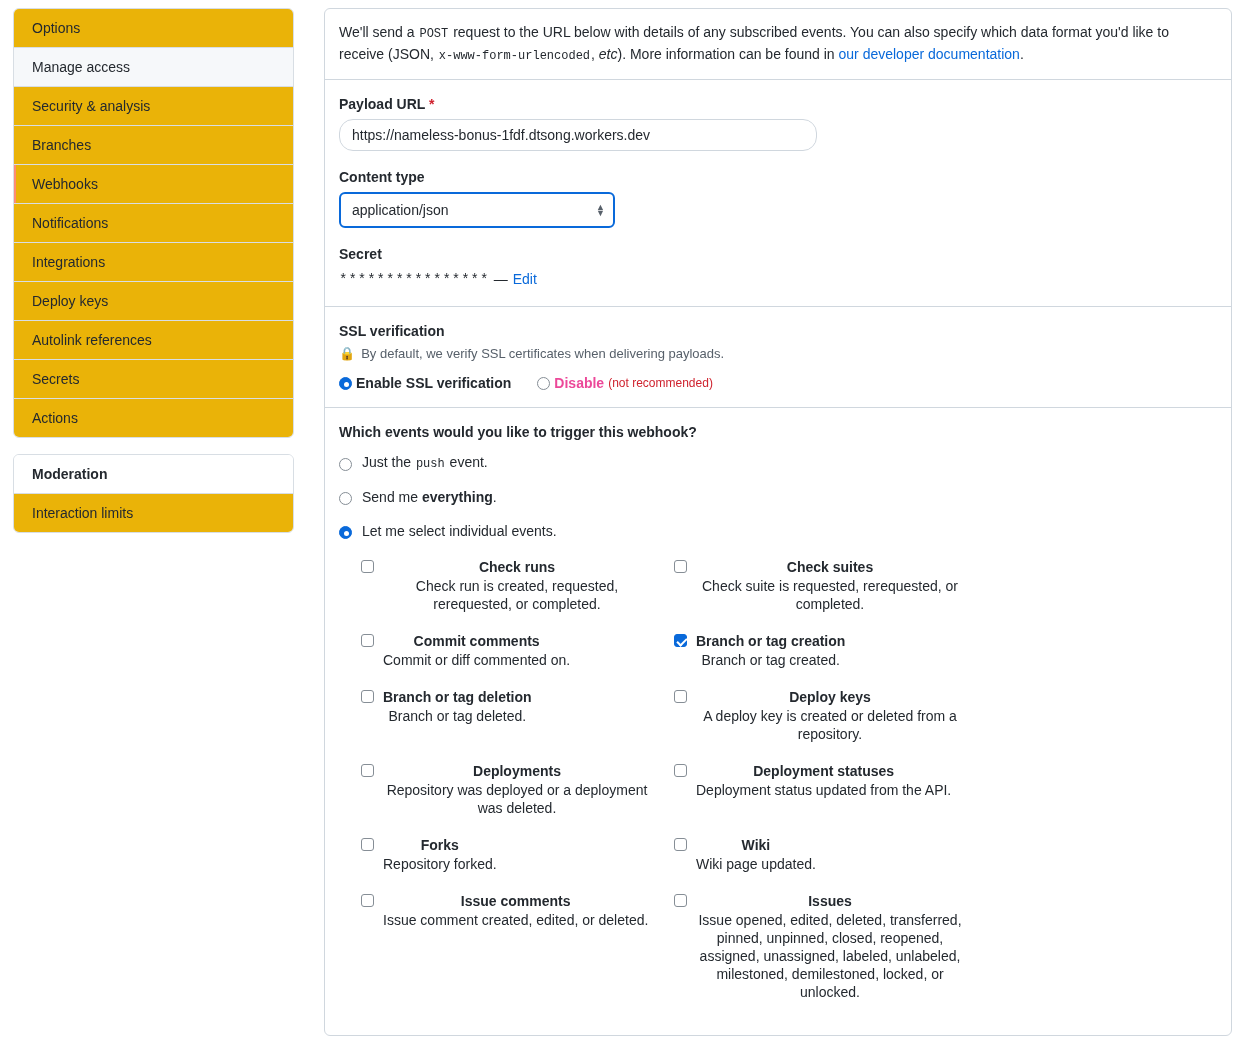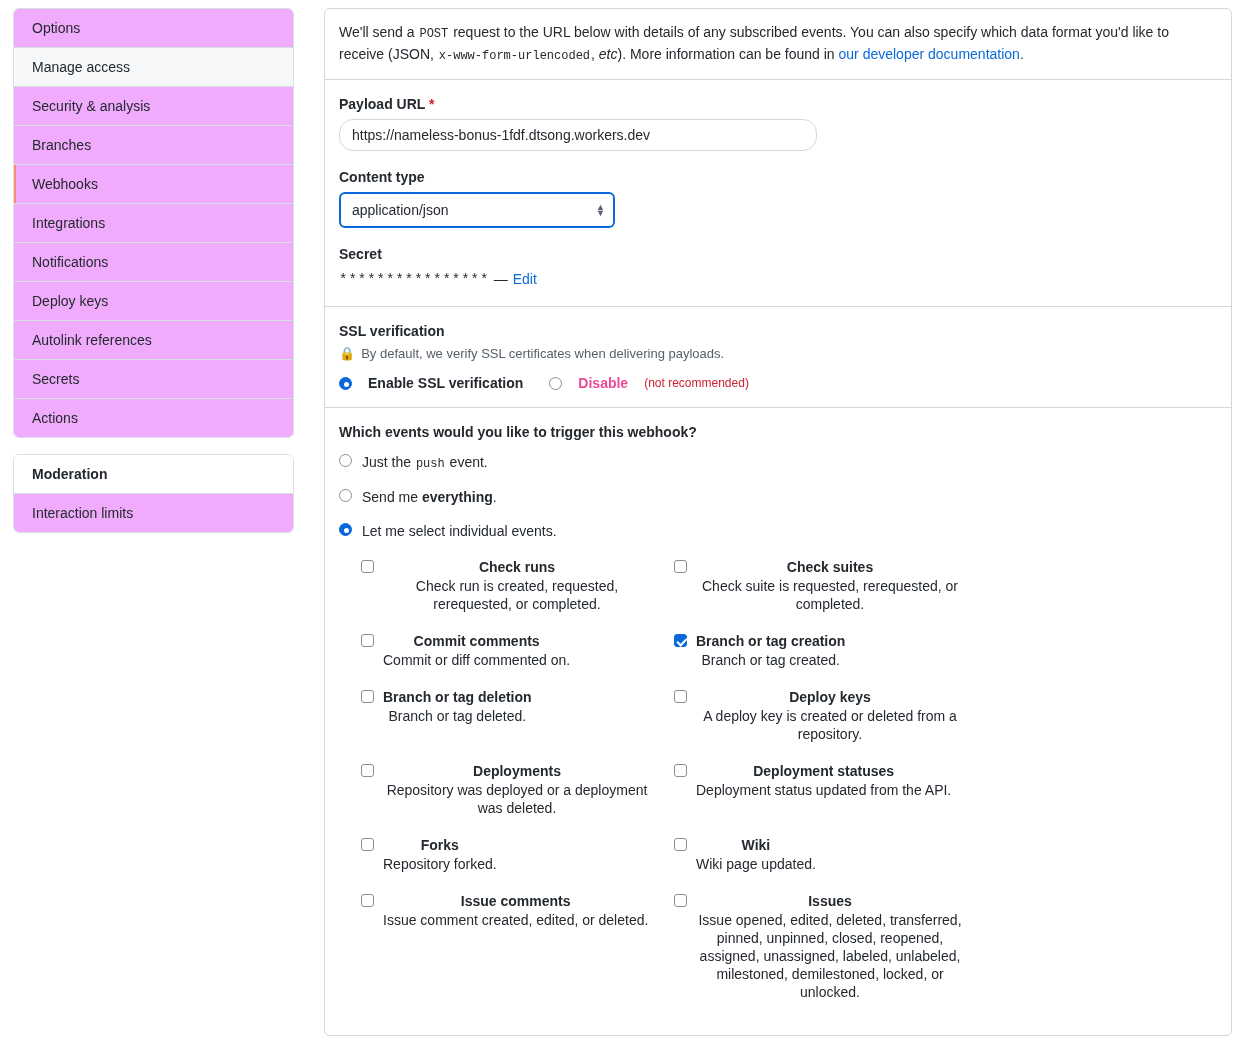--- a/index.html
+++ b/index.html
@@ -24,21 +24,21 @@
     overflow: hidden;
     background: #fff;
   }
   .nav-item {
     position: relative;
     padding: 9px 12px 9px 18px;
     font-size: 14px;
     line-height: 20px;
     color: #24292f;
     border-bottom: 1px solid #d8dee4;
-    background: #f0abfc;
+    background: #eab308;
     cursor: pointer;
   }
   .nav-item:last-child { border-bottom: none; }
   .nav-item.hover { background: #f6f8fa; }
   .nav-item.selected::before {
     content: "";
     position: absolute;
     left: 0; top: 0; bottom: 0;
     width: 2px;
     background: #fd8c73;
@@ -153,21 +153,21 @@
 
   .ssl-note {
     display: flex;
     align-items: center;
     gap: 6px;
     color: #57606a;
     font-size: 13px;
     margin-bottom: 14px;
   }
   .radio-row { display: flex; align-items: center; gap: 26px; }
-  .radio-item { display: flex; align-items: center; gap: 16px; font-size: 14px; }
+  .radio-item { display: flex; align-items: center; gap: 4px; font-size: 14px; }
   .radio {
     width: 13px; height: 13px;
     border-radius: 50%;
     border: 1px solid #868e96;
     background: #fff;
     display: inline-block;
     position: relative;
     flex: none;
     cursor: pointer;
   }
@@ -181,21 +181,21 @@
     left: 4px; top: 4px;
     width: 5px; height: 5px;
     border-radius: 50%;
     background: #fff;
   }
   .b { font-weight: bold; }
   .danger { color: #ec4899; }
   .danger-note { color: #cf222e; font-size: 12px; }
 
   .q-title { font-weight: bold; font-size: 14px; margin-bottom: 14px; }
-  .event-choice { display: flex; align-items: flex-start; gap: 10px; margin-bottom: 18px; font-size: 14px; }
+  .event-choice { display: flex; align-items: flex-end; gap: 10px; margin-bottom: 18px; font-size: 14px; }
 
   .events-grid {
     margin-left: 22px;
     display: grid;
     grid-template-columns: 313px 313px;
     column-gap: 0px;
   }
   .event {
     display: flex;
     gap: 9px;
@@ -236,22 +236,22 @@
 
 <div class="page">
 
   <div class="sidebar">
     <div class="nav-box" id="nav-list">
         <div class="nav-item"><span>Options</span></div>
         <div class="nav-item hover"><span>Manage access</span></div>
         <div class="nav-item"><span>Security &amp; analysis</span></div>
         <div class="nav-item"><span>Branches</span></div>
         <div class="nav-item selected"><span>Webhooks</span></div>
+        <div class="nav-item"><span>Notifications</span></div>
         <div class="nav-item"><span>Integrations</span></div>
-        <div class="nav-item"><span>Notifications</span></div>
         <div class="nav-item"><span>Deploy keys</span></div>
         <div class="nav-item"><span>Autolink references</span></div>
         <div class="nav-item"><span>Secrets</span></div>
         <div class="nav-item"><span>Actions</span></div>
       </div>
     <div class="nav-box second">
       <div class="nav-heading">Moderation</div>
       <div id="moderation-list">
           <div class="nav-item"><span>Interaction limits</span></div>
         </div>

